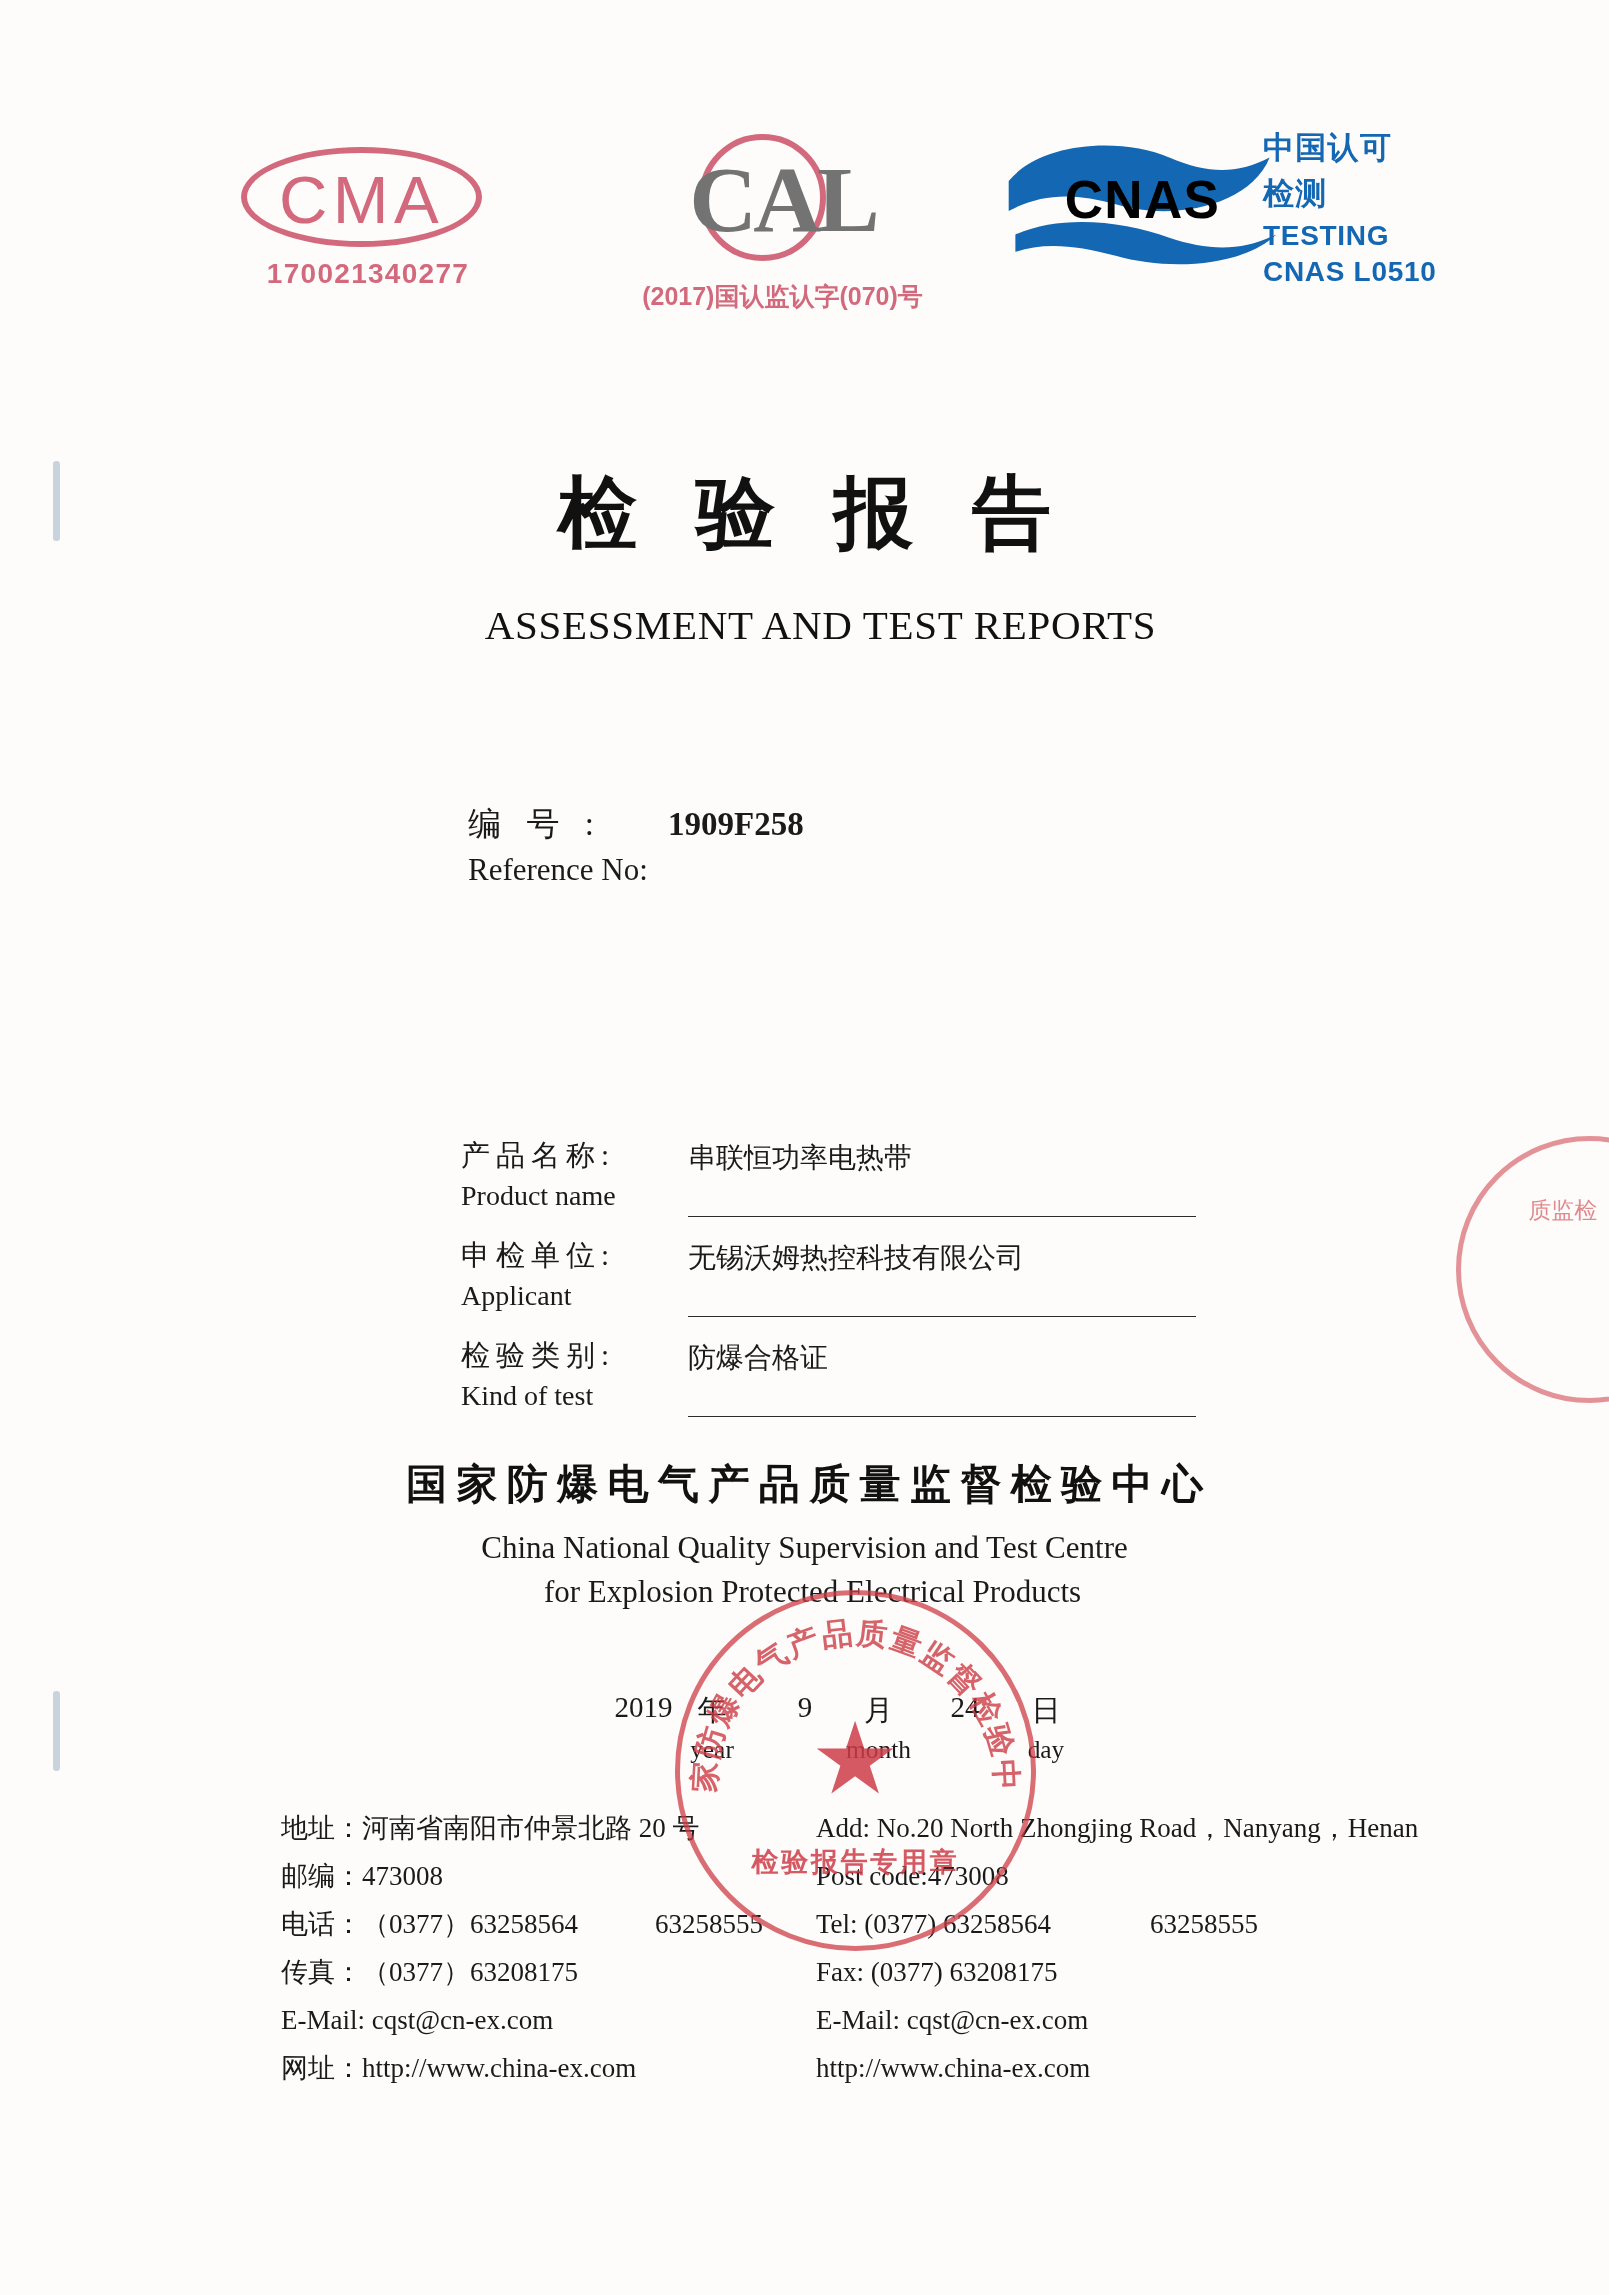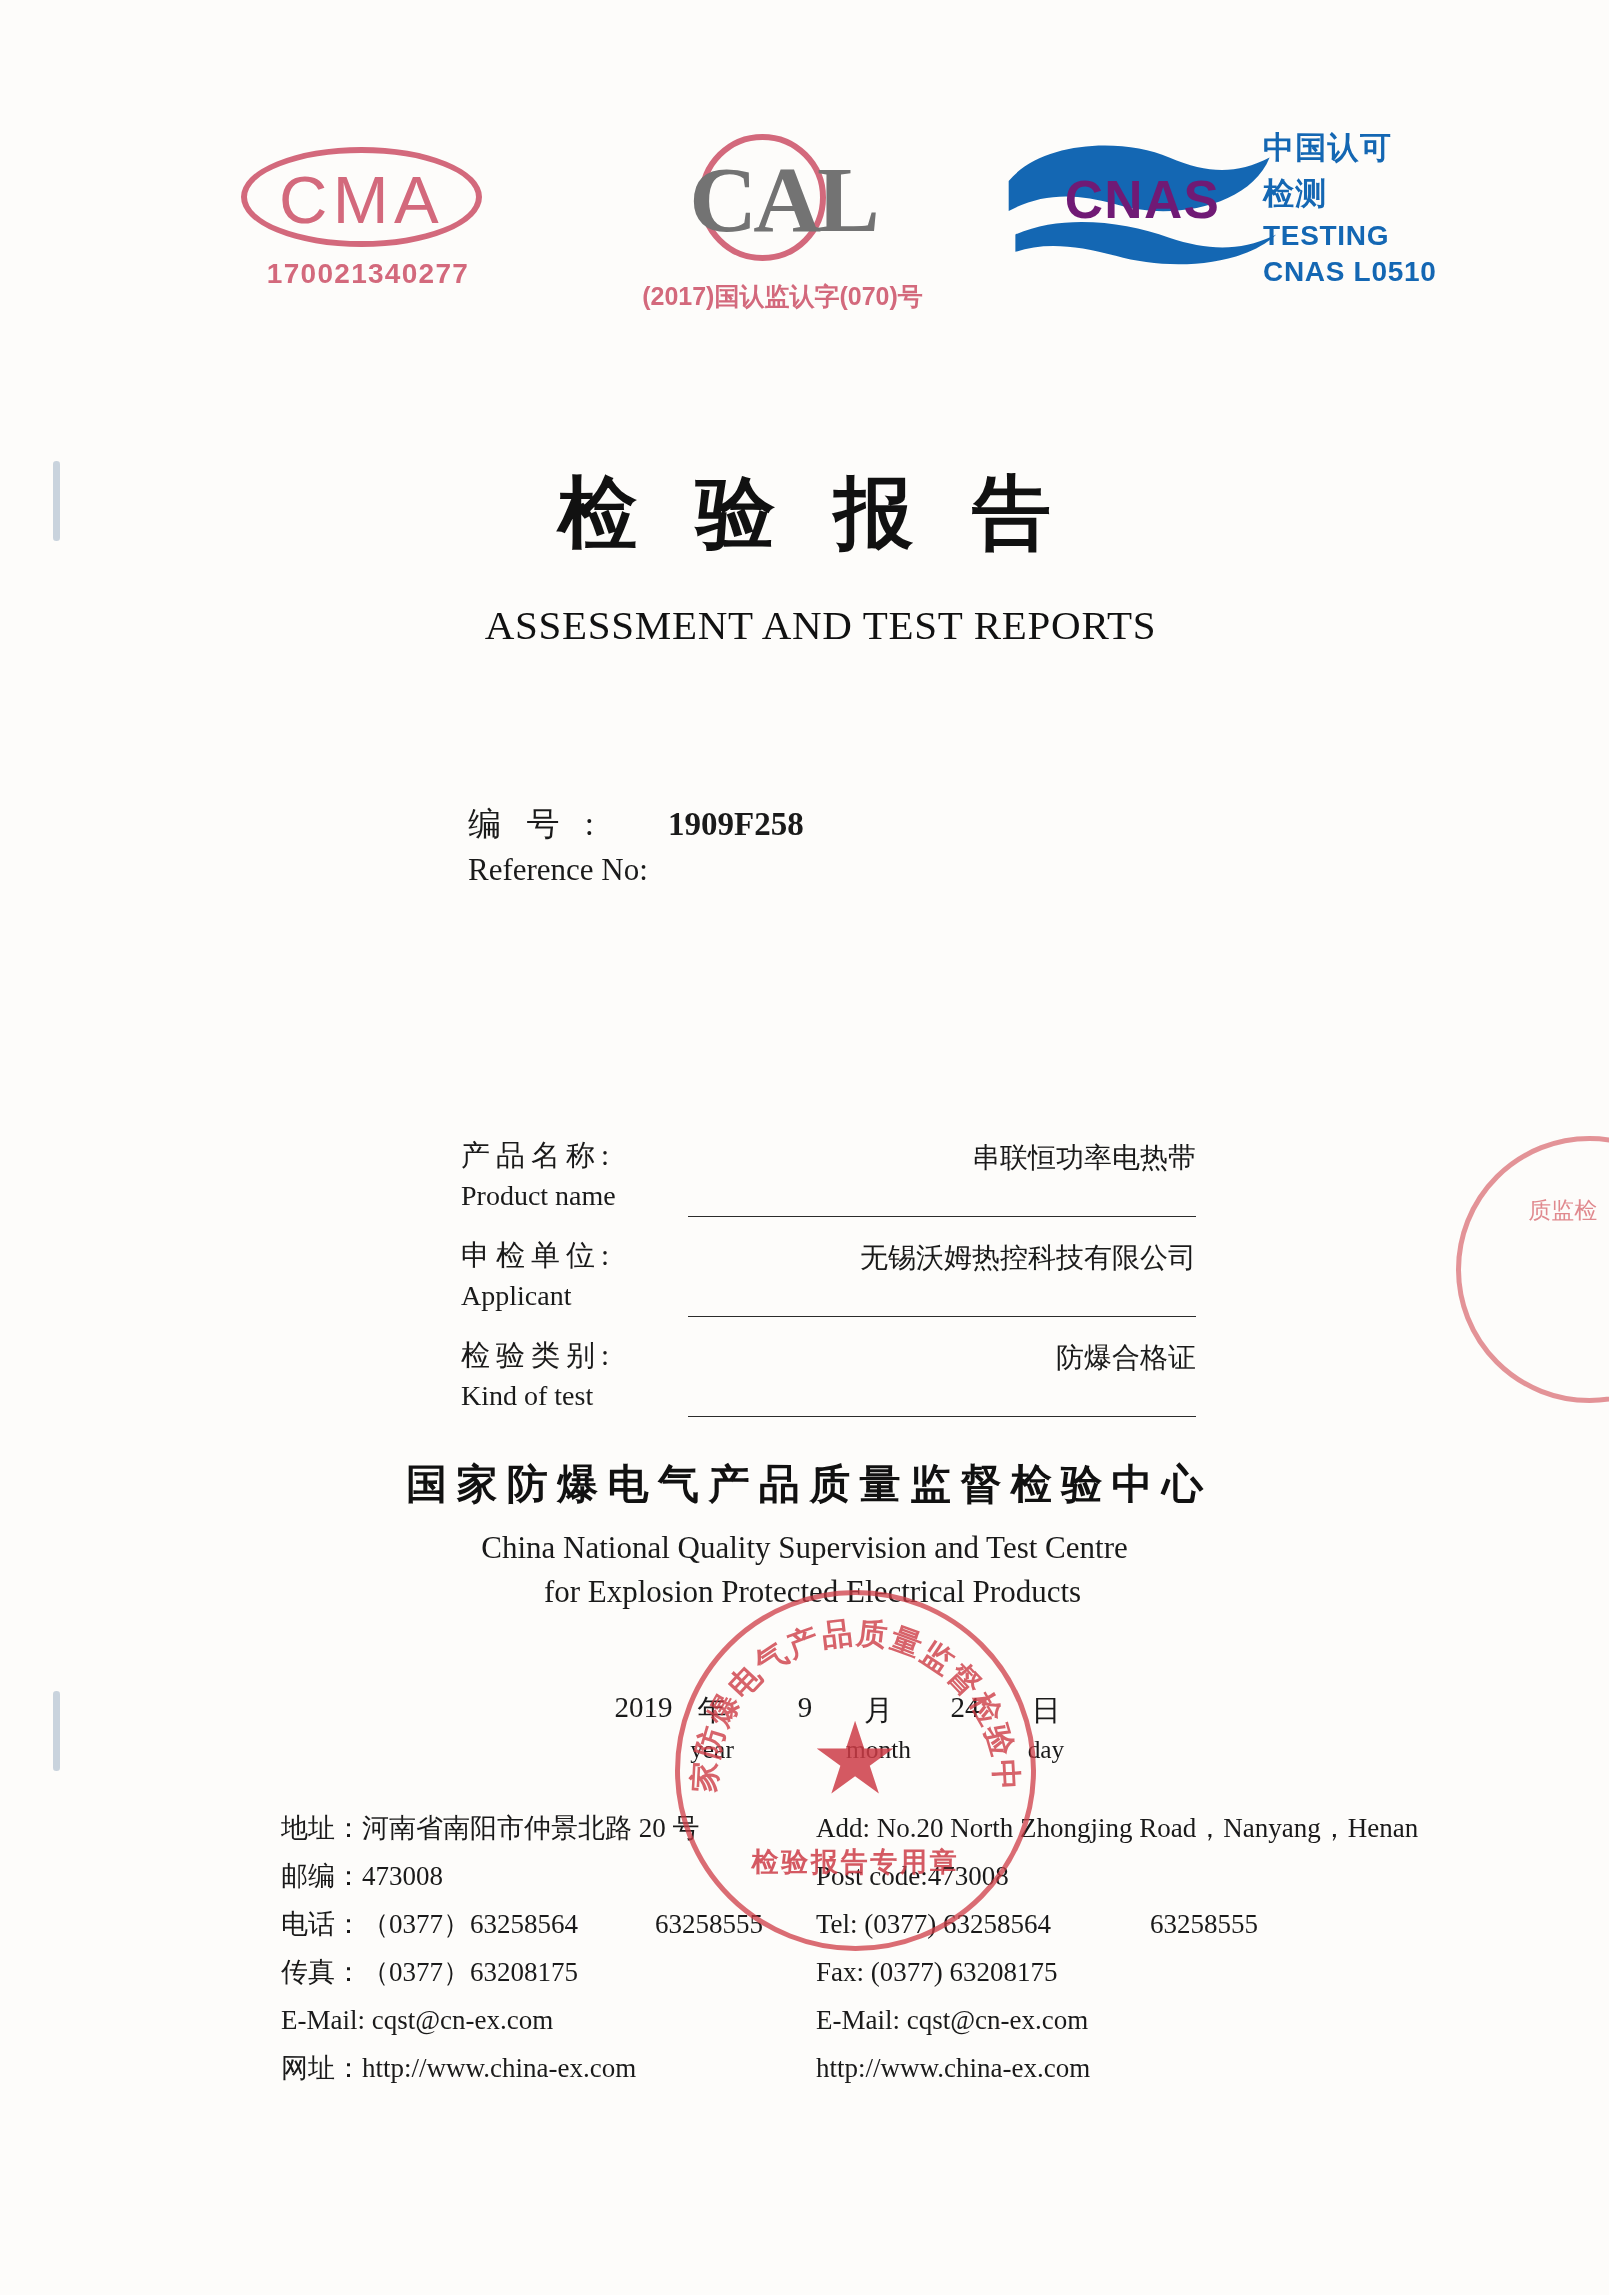--- a/index.html
+++ b/index.html
@@ -234,21 +234,20 @@
     margin-top: 4px;
     white-space: nowrap;
   }
   .field-value {
     position: absolute;
     left: 227px;
     top: 2.7px;
     width: 508px;
     font-size: 28px;
     padding-bottom: 8px;
-    text-align: right;
   }
   .field-rule {
     position: absolute;
     left: 227px;
     top: 80px;
     width: 508px;
     border-bottom: 1.3px solid #2b2b2b;
   }
 
   
@@ -446,21 +445,21 @@
       </div>
       <div class="cal-caption">(2017)国认监认字(070)号</div>
     </div>
 
     <div class="cnas-logo">
       <div class="cnas-mark">
         <svg class="cnas-swoosh" viewBox="0 0 420 200" xmlns="http://www.w3.org/2000/svg">
           <path d="M10,70 C60,10 180,5 250,35 C310,60 350,60 400,35 C370,110 250,130 170,105 C110,88 60,88 10,115 Z" fill="#1467b3"></path>
           <path d="M20,150 C90,120 180,130 250,155 C310,175 360,175 410,150 C360,198 250,205 170,182 C110,165 60,162 20,176 Z" fill="#1467b3"></path>
         </svg>
-        <div style="position:absolute;left:0;top:35px;width:281px;text-align:center;color:#701a75;font-family:'Liberation Sans',sans-serif;font-weight:bold;font-size:53px;letter-spacing:1.3px;">CNAS</div>
+        <div style="position:absolute;left:0;top:35px;width:281px;text-align:center;color:#000000;font-family:'Liberation Sans',sans-serif;font-weight:bold;font-size:53px;letter-spacing:1.3px;">CNAS</div>
       </div>
       <div class="cnas-text-block">
         <div class="cnas-cn1">中国认可</div>
         <div class="cnas-cn2">检测</div>
         <div class="cnas-en">TESTING</div>
         <div class="cnas-code">CNAS L0510</div>
       </div>
     </div>
   </div>
 

